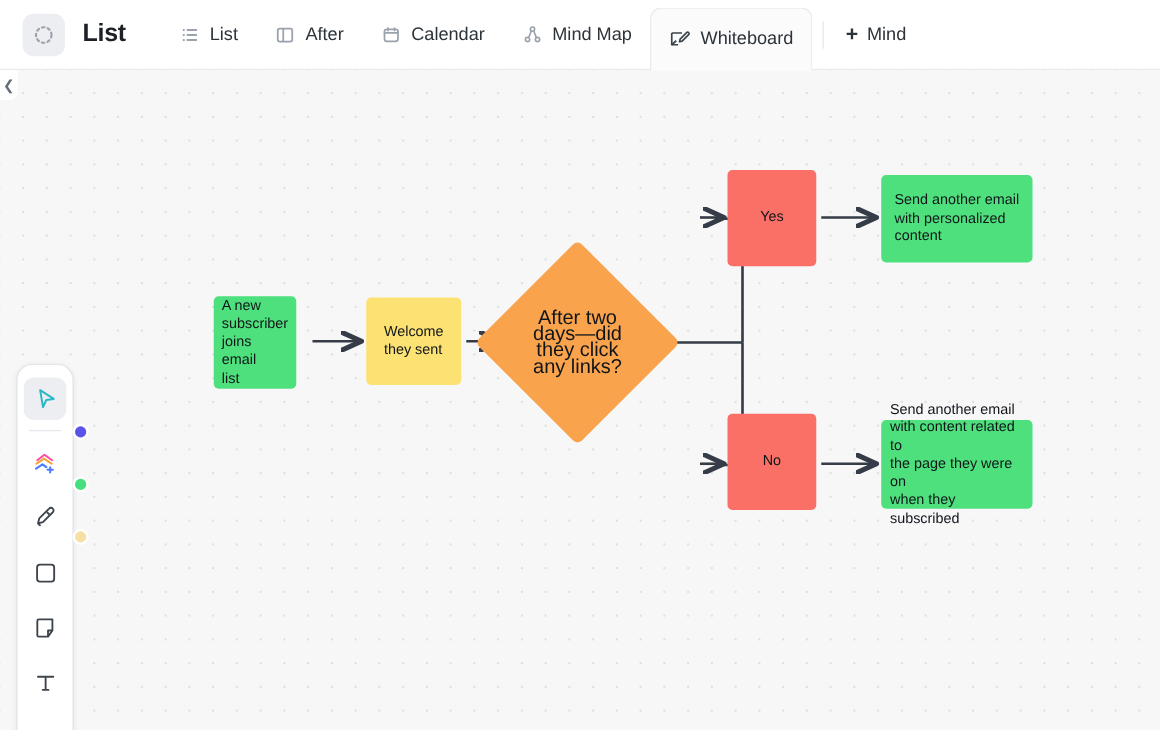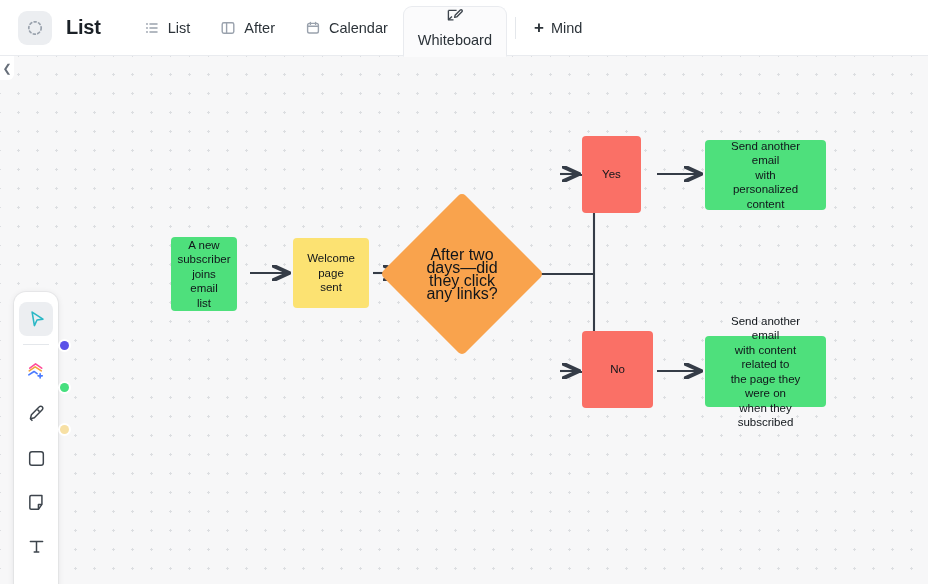--- a/index.html
+++ b/index.html
@@ -51,21 +51,20 @@
   }
   .tab .tab-label { white-space: nowrap; }
   .tab.active {
     background: #fbfbfc;
     border: 1px solid #e9ebef;
     border-bottom-color: #fbfbfc;
     border-top-left-radius: 9px;
     border-top-right-radius: 9px;
     margin-top: 6px;
     height: 51px;
-    flex-direction: column;
   }
   .tab-icon { display: flex; align-items: center; color: #9aa2ad; }
   .tab.active .tab-icon { color: #3d444c; }
 
   .tab-sep {
     width: 1px; height: 22px; background: #e4e7eb;
     align-self: center; margin: 0 8px;
   }
   .add-view {
     display: flex; align-items: center; gap: 7px;
@@ -124,26 +123,26 @@
   .dotcol { position: absolute; left: 60px; z-index: 13; }
   .cdot {
     position: absolute; width: 9px; height: 9px; border-radius: 50%;
     box-shadow: 0 0 0 2px #ffffff;
   }
 
   
   .node {
     position: absolute;
     display: flex; align-items: center; justify-content: center;
-    text-align: center;
+    text-align: left;
     border-radius: 4px;
     color: #10151a;
     font-size: 11.5px;
     line-height: 14.5px;
-    padding: 4px 19px;
+    padding: 4px 7px;
     white-space: pre-line;
     font-weight: normal;
   }
   .diamond-wrap { position: absolute; }
   .diamond-shape {
     position: absolute; inset: 0;
     transform: rotate(45deg);
     border-radius: 5px;
   }
   .diamond-label {
@@ -199,20 +198,29 @@
         <span class="tab-icon">
           <svg width="16" height="16" viewBox="0 0 16 16" fill="none" stroke="currentColor" stroke-width="1.4">
             <rect x="2.6" y="3.4" width="10.8" height="9.6" rx="1.8"></rect>
             <path d="M2.6 6.2h10.8M5.4 2.4v2M10.6 2.4v2" stroke-linecap="round"></path>
           </svg>
         </span>
         <span class="tab-label">Calendar</span>
       </div>
 
 
+      <div class="tab">
+        <svg class="tab-icon" width="16" height="16" viewBox="0 0 16 16" fill="none" stroke="currentColor" stroke-width="1.3">
+          <circle cx="8" cy="3.3" r="1.7"></circle>
+          <circle cx="4" cy="11.6" r="1.7"></circle>
+          <circle cx="12" cy="11.6" r="1.7"></circle>
+          <path d="M7 4.8 5 9.9M9 4.8l2 5.1"></path>
+        </svg>
+        <span class="tab-label">Mind Map</span>
+      </div>
 
       <div class="tab active">
         <span class="tab-icon">
           <svg width="17" height="17" viewBox="0 0 17 17" fill="none" stroke="currentColor" stroke-width="1.35" stroke-linejoin="round">
             <path d="M2.4 3.4h8.2M2.4 3.4v9.4h5.1"></path>
             <path d="M2.4 12.8 6 9.6"></path>
             <path d="M14.3 3.1 9.1 8.3l-.5 2.1 2.1-.5 5.2-5.2a1.1 1.1 0 0 0 0-1.6 1.1 1.1 0 0 0-1.6 0z"></path>
           </svg>
         </span>
         <span class="tab-label">Whiteboard</span>
@@ -258,31 +266,31 @@
       <path d="M657,118 L700,118" fill="none" stroke="#353c47" stroke-width="2.1" marker-end="url(#ah)"></path>
 
       <path d="M657,315 L700,315" fill="none" stroke="#353c47" stroke-width="2.1" marker-end="url(#ah)"></path>
     </svg>
 
     <div class="node" id="n0" style="left: 171px; top: 181px; width: 66px; height: 74px; background: rgb(78, 224, 124);">A new
 subscriber
 joins email
 list</div>
     <div class="node" id="n1" style="left: 293px; top: 182px; width: 76px; height: 70px; background: rgb(252, 226, 114);">Welcome
-page sent</div>
+they sent</div>
 
     <div class="diamond-wrap" id="n2w" style="left: 404px; top: 160px; width: 116px; height: 116px;">
       <div class="diamond-shape" id="n2s" style="background: rgb(249, 163, 77);"></div>
       <div class="diamond-label">After two
 days—did
 they click
 any links?</div>
     </div>
 
-    <div class="node" id="n3" style="left: 582px; top: 80px; width: 59px; height: 77px; background: rgb(250, 112, 102);">Yes</div>
+    <div class="node" id="n3" style="left: 582px; top: 80px; width: 71px; height: 77px; background: rgb(250, 112, 102);">Yes</div>
     <div class="node" id="n4" style="left: 582px; top: 275px; width: 71px; height: 77px; background: rgb(250, 112, 102);">No</div>
     <div class="node" id="n5" style="left: 705px; top: 84px; width: 121px; height: 70px; background: rgb(78, 224, 124);">Send another email
 with personalized
 content</div>
     <div class="node" id="n6" style="left: 705px; top: 280px; width: 121px; height: 71px; background: rgb(78, 224, 124);">Send another email
 with content related to
 the page they were on
 when they subscribed</div>
 
     <div id="toolrail">

